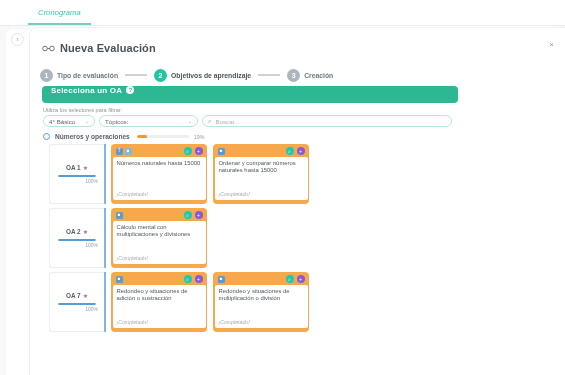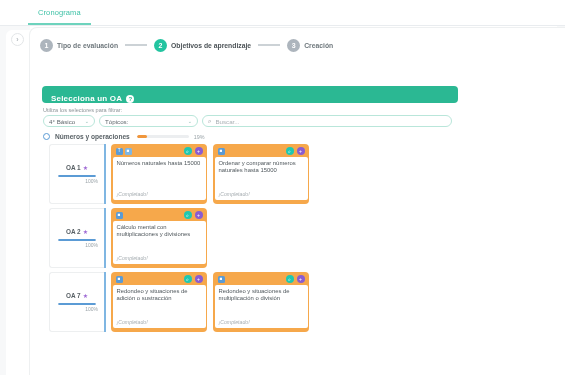--- a/index.html
+++ b/index.html
@@ -27,20 +27,21 @@
   .tab {
     font-size: 7.5px;
     color: #9aa3a8;
     padding: 0 10px 6px 10px;
     letter-spacing: .1px;
     white-space: nowrap;
   }
   .tab.active {
     color: #3fc2a7;
     border-bottom: 2px solid #6ed3bd;
+    font-style: italic;
   }
 
   
   .side-rail {
     position: absolute; left: 0; top: 26px;
     width: 30px; height: 349px;
     background: #f7f8f9;
   }
   .side-panel {
     position: absolute; left: 6px; top: 30px;
@@ -124,21 +125,21 @@
 
   .left-col {
     width: 424px;
     background: #ffffff;
   }
   .banner {
     margin: 0 4px;
     height: 17px;
     background: #2bb893;
     border-radius: 4px;
-    display: flex; align-items: flex-end;
+    display: flex; align-items: flex-start;
     padding-left: 9px;
     color: #ffffff;
   }
   .banner-text { font-size: 8px; font-weight: bold; letter-spacing: .2px; }
   .banner-help {
     margin-left: 4px; width: 8px; height: 8px;
     border-radius: 50%; background: #ffffff; color: #2bb893;
     font-size: 6px; font-weight: bold;
     display: flex; align-items: center; justify-content: center;
     line-height: 1;
@@ -298,20 +299,31 @@
   <div class="tabbar">
     <div class="tab active">Cronograma</div>
   </div>
 
   <div class="side-rail"></div>
   <div class="side-panel"></div>
   <div class="rail-right"></div>
 
   <div class="modal">
 
+    <div class="modal-head">
+      <span class="title-icon">
+        <svg viewBox="0 0 26 12" width="13" height="9" aria-hidden="true">
+          <circle cx="6" cy="6" r="4.6" fill="none" stroke="#5c646a" stroke-width="1.8"></circle>
+          <circle cx="20" cy="6" r="4.6" fill="none" stroke="#5c646a" stroke-width="1.8"></circle>
+          <path d="M10.6 6 H15.4" stroke="#5c646a" stroke-width="1.8"></path>
+        </svg>
+      </span>
+      <span class="modal-title">Nueva Evaluación</span>
+      <span class="close-x">×</span>
+    </div>
 
     <div class="stepper">
       <div class="step">
         <span class="step-num">1</span>
         <span class="step-label">Tipo de evaluación</span>
       </div>
       <span class="step-sep"></span>
       <div class="step active">
         <span class="step-num">2</span>
         <span class="step-label">Objetivos de aprendizaje</span>

